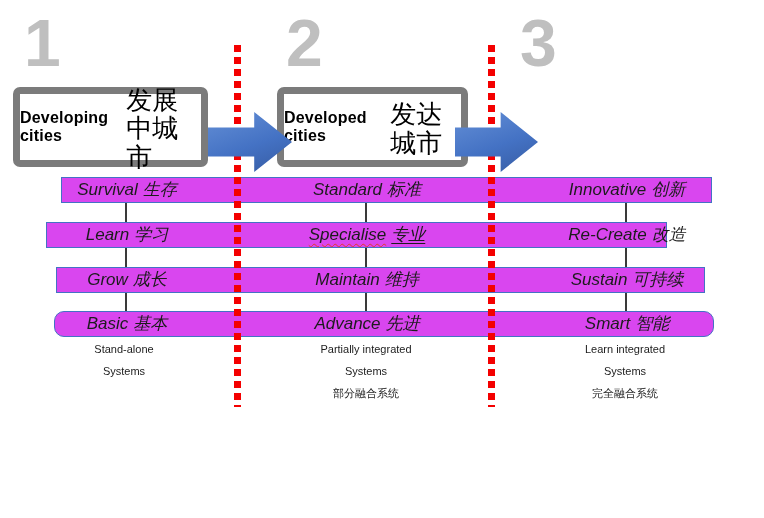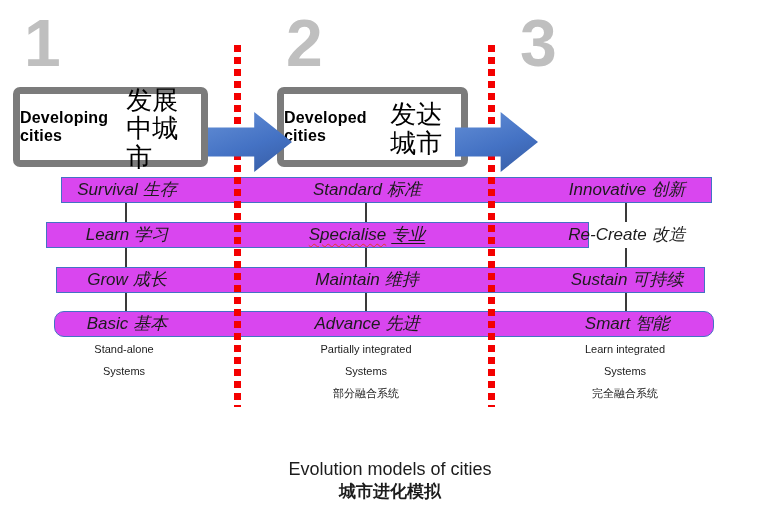--- a/index.html
+++ b/index.html
@@ -25,21 +25,21 @@
   .hzh{font-size:26px; color:#000; margin-top:3px; line-height:1.1;margin-left:18px;}
   
   .arrow{position:absolute; top:112px; height:60px; z-index:6;
     background:linear-gradient(160deg,#648fd6 0%,#4472c4 55%,#365ba2 100%);
     clip-path:polygon(0% 26%,55% 26%,55% 0%,100% 50%,55% 100%,55% 74%,0% 74%);}
   .a1{left:208px; width:84px}.a2{left:455px; width:83px}
   
   .rowbox{position:absolute; height:26px; box-sizing:border-box; z-index:1;
     border:1.5px solid #4472c4; background:#d946ef;font-style:italic;}
   .r1{top:177px; left:61px; width:651px; --L:61px;}
-  .r2{top:222px; left:46px; width:543px; --L:46px;}
+  .r2{top:222px; left:46px; width:621px; --L:46px;}
   .r3{top:267px; left:56px; width:649px; --L:56px;}
   .r4{top:311px; left:54px; width:660px;border-radius:10px; --L:54px;}
   .cell{position:absolute; top:0; height:23px; line-height:23px; font-size:17px;
     white-space:nowrap; transform:translateX(-50%);}
   .c1{left:calc(126px - var(--L));}
   .c2{left:calc(366px - var(--L));}
   .c3{left:calc(626px - var(--L));}
   .zh-part{margin-left:5px;}
   .squiggle{text-decoration-line:underline; text-decoration-style:wavy;
     text-decoration-color:#e23a2e; text-decoration-thickness:1px; text-underline-offset:3px;}
@@ -125,18 +125,14 @@
     <div>Partially integrated</div>
     <div>Systems</div>
     <div>部分融合系统</div>
   </div>
   <div class="footer f3">
     <div>Learn integrated</div>
     <div>Systems</div>
     <div>完全融合系统</div>
   </div>
 
-  <div class="caption">
-    <div class="cap-en">Evolution models of cities</div>
-    <div class="cap-zh">城市进化模拟</div>
-  </div>
 
 </div>
 
 </body></html>

